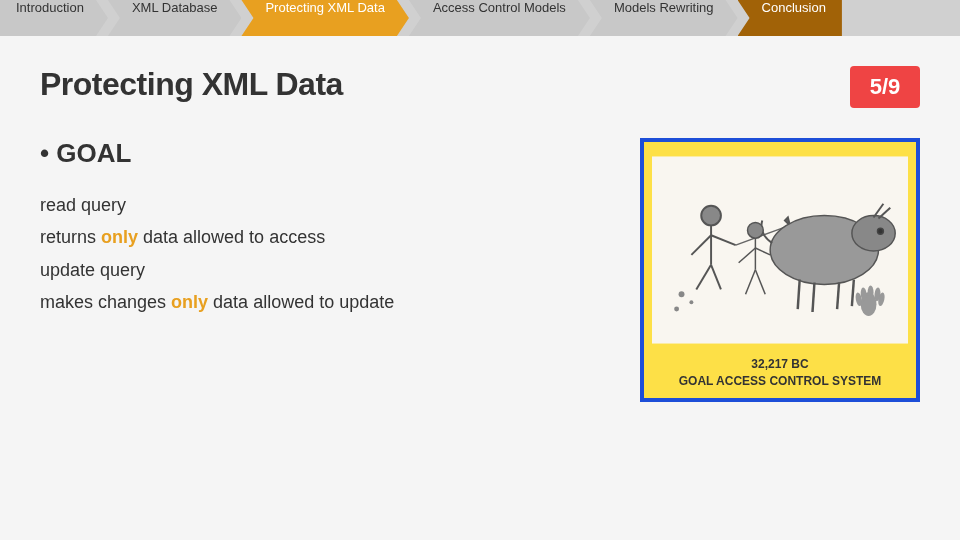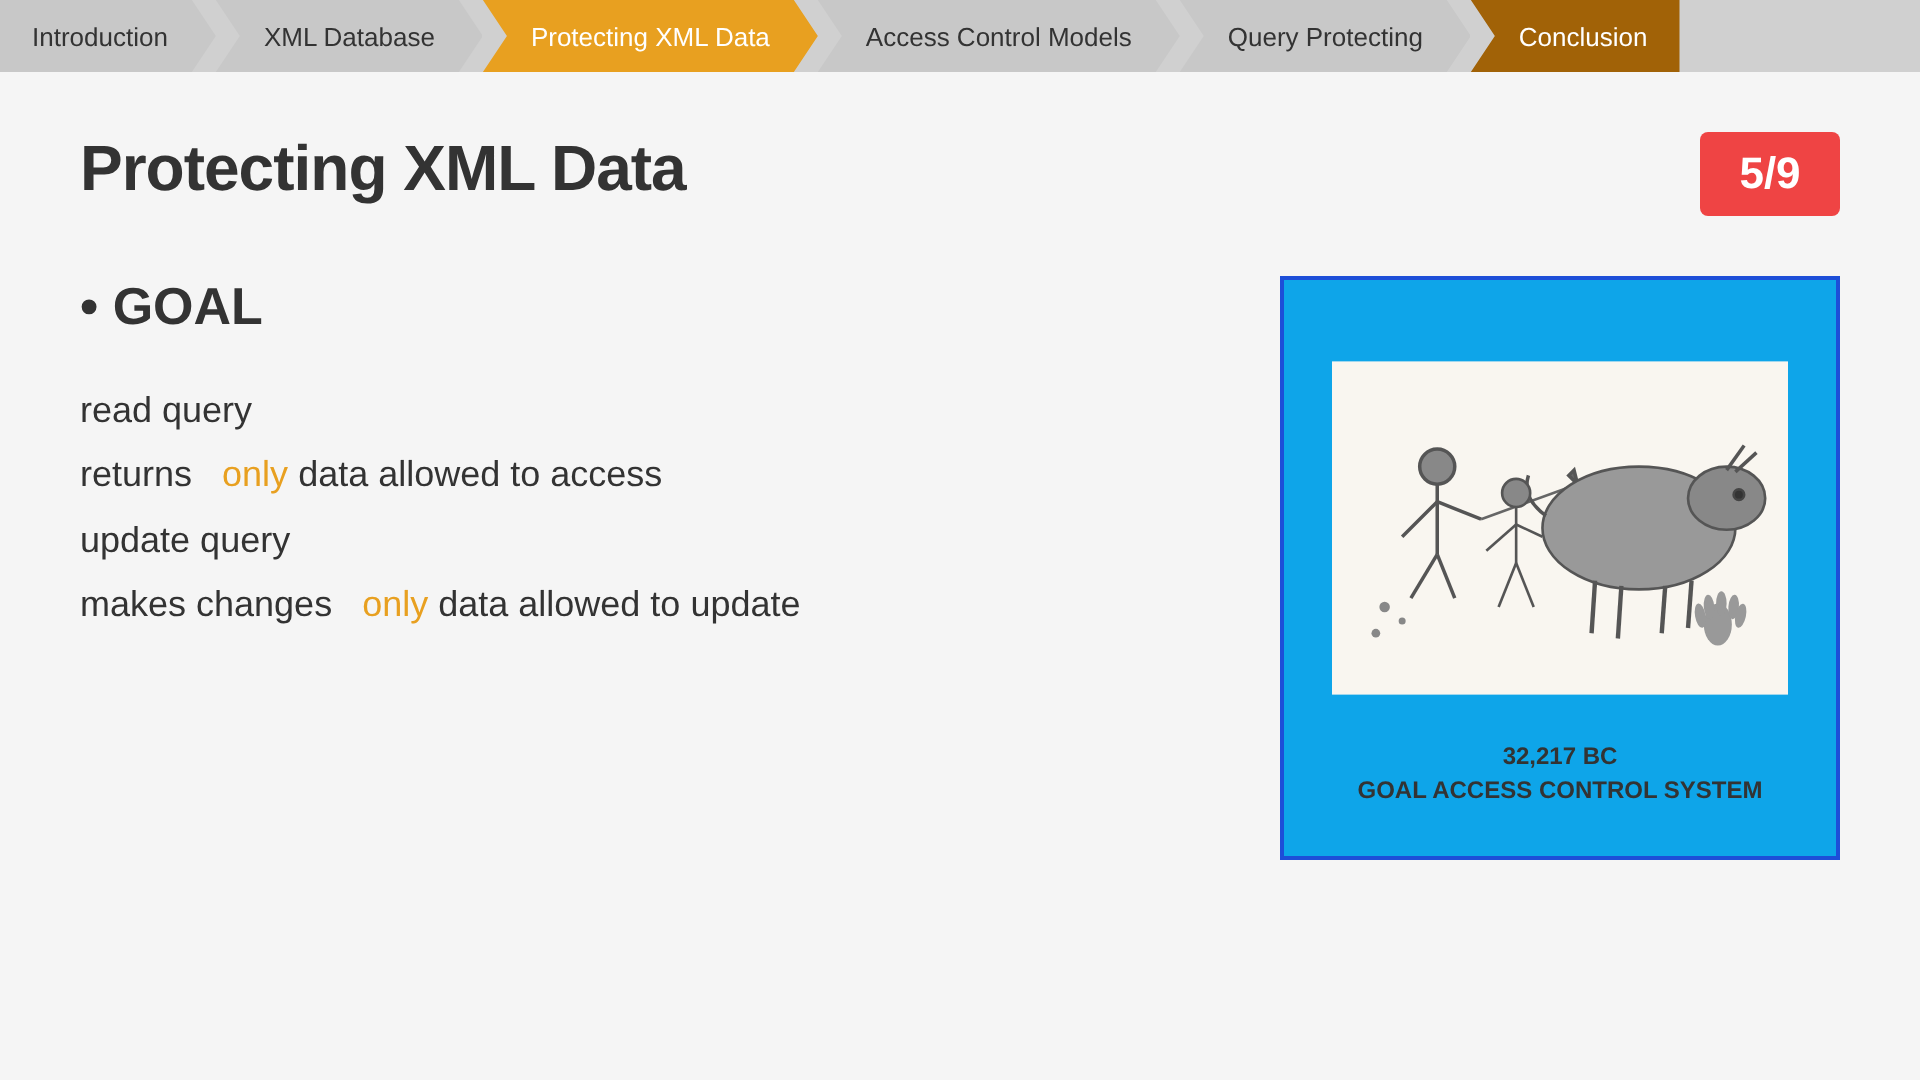--- a/index.html
+++ b/index.html
@@ -15,21 +15,21 @@
     
     .nav-bar {
       display: flex;
       align-items: stretch;
       height: 36px;
       background: #d0d0d0;
     }
 
     .nav-item {
       display: flex;
-      align-items: center;
+      align-items: flex-start;
       padding: 0 16px;
       font-size: 13px;
       color: #333;
       position: relative;
       cursor: pointer;
       white-space: nowrap;
     }
 
     .nav-item.active {
       background: #e8a020;
@@ -113,30 +113,29 @@
     }
 
     .goal-text {
       font-size: 18px;
       color: #333;
       line-height: 1.8;
     }
 
     .highlight-orange {
       color: #e8a020;
-      font-weight: normal;
-      margin-left: 10px;
+      font-weight: bold;
     }
 
     .image-container {
       width: 280px;
       min-width: 280px;
-      border: 2px solid #1d4ed8;
-      background: #0ea5e9;
-      padding: 24px;
+      border: 4px solid #1d4ed8;
+      background: #fde047;
+      padding: 8px;
       position: relative;
     }
 
     .cave-drawing {
       width: 100%;
       height: 200px;
       position: relative;
       overflow: hidden;
     }
 
@@ -165,21 +164,21 @@
   <div class="nav-item">
     <span>XML Database</span>
   </div>
   <div class="nav-item active">
     <span>Protecting XML Data</span>
   </div>
   <div class="nav-item">
     <span>Access Control Models</span>
   </div>
   <div class="nav-item">
-    <span>Query Protecting</span>
+    <span>Models Rewriting</span>
   </div>
   <div class="nav-item last-item">
     <span>Conclusion</span>
   </div>
 </nav>
 
 <main class="main-content">
   <div class="page-header">
     <h1 class="page-title">Protecting XML Data</h1>
     <div class="page-number">5/9</div>

